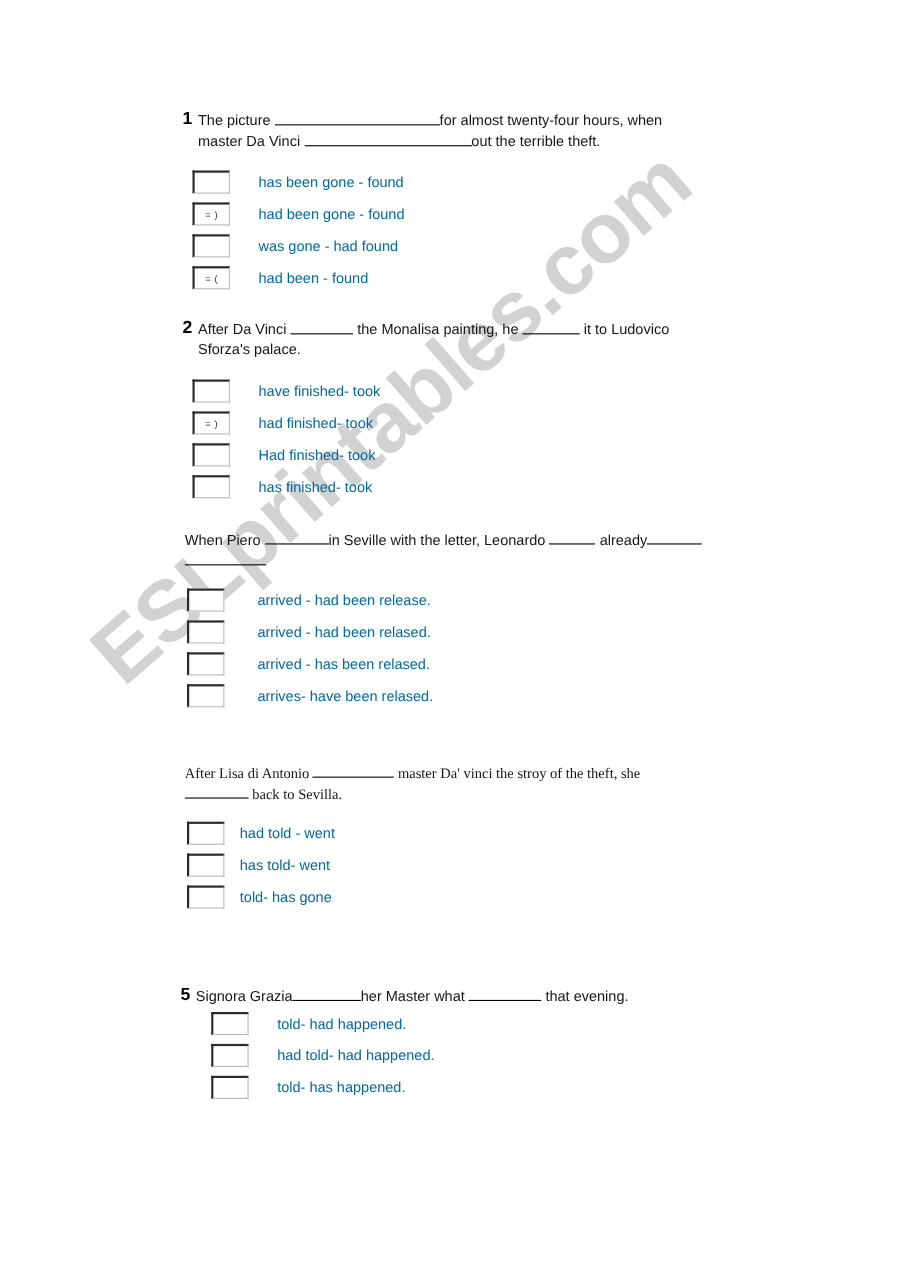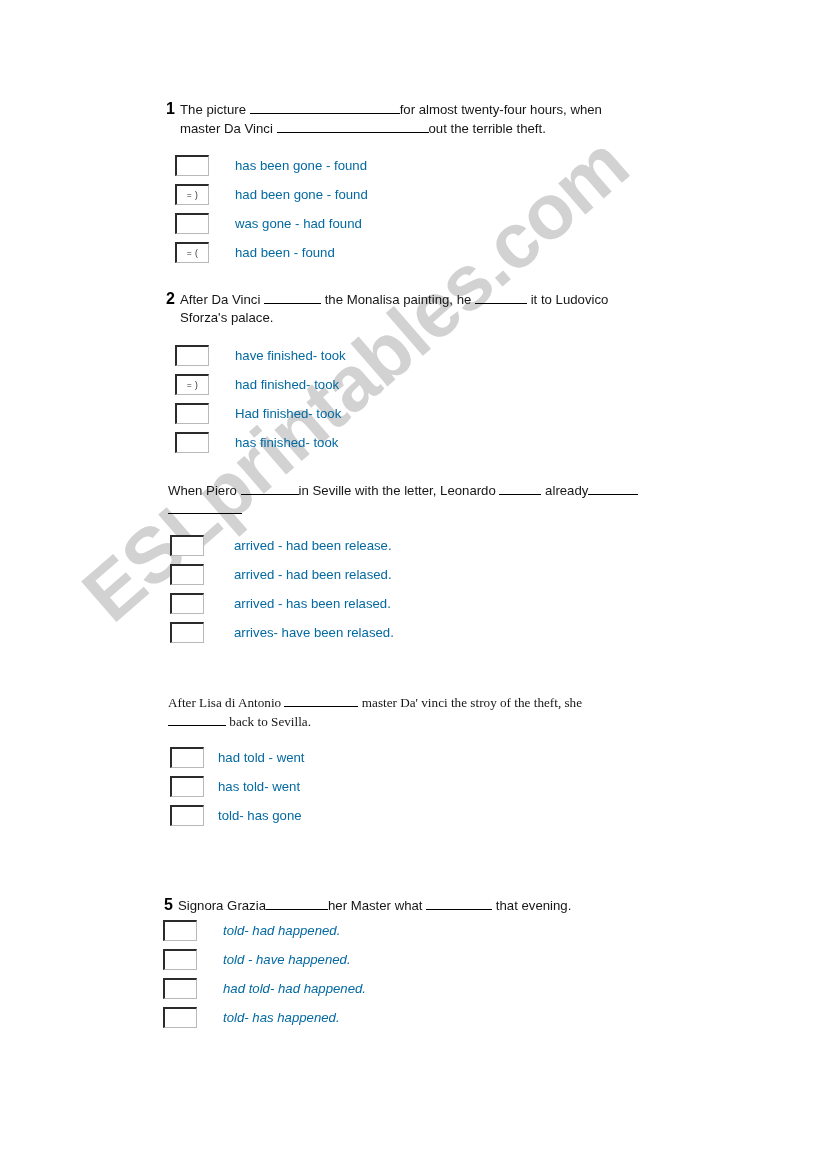--- a/index.html
+++ b/index.html
@@ -256,30 +256,25 @@
       </div>
     </div>
 
     <div class="qblock" style="left:178px; top:883px;">
       <div class="qstem">
         <span class="qnum">5</span>
         <span class="qtext" style="width:470px;margin-top:13px;"><span>Signora Grazia</span><span class="blank" style="width:62px;"></span><span>her Master what </span><span class="blank" style="width:66px;"></span><span> that evening.</span></span>
       </div>
     </div>
 
-    <div class="options" style="left:163px; top:916px;font-style:italic;">
+    <div class="options" style="left:192px; top:916px;">
       <div class="opt">
         <div class="checkbox"></div>
         <div class="gap-normal"></div>
         <div class="optlabel">told- had happened.</div>
-      </div>
-      <div class="opt">
-        <div class="checkbox"></div>
-        <div class="gap-normal"></div>
-        <div class="optlabel">told - have happened.</div>
       </div>
       <div class="opt">
         <div class="checkbox"></div>
         <div class="gap-normal"></div>
         <div class="optlabel">had told- had happened.</div>
       </div>
       <div class="opt">
         <div class="checkbox"></div>
         <div class="gap-normal"></div>
         <div class="optlabel">told- has happened.</div>

